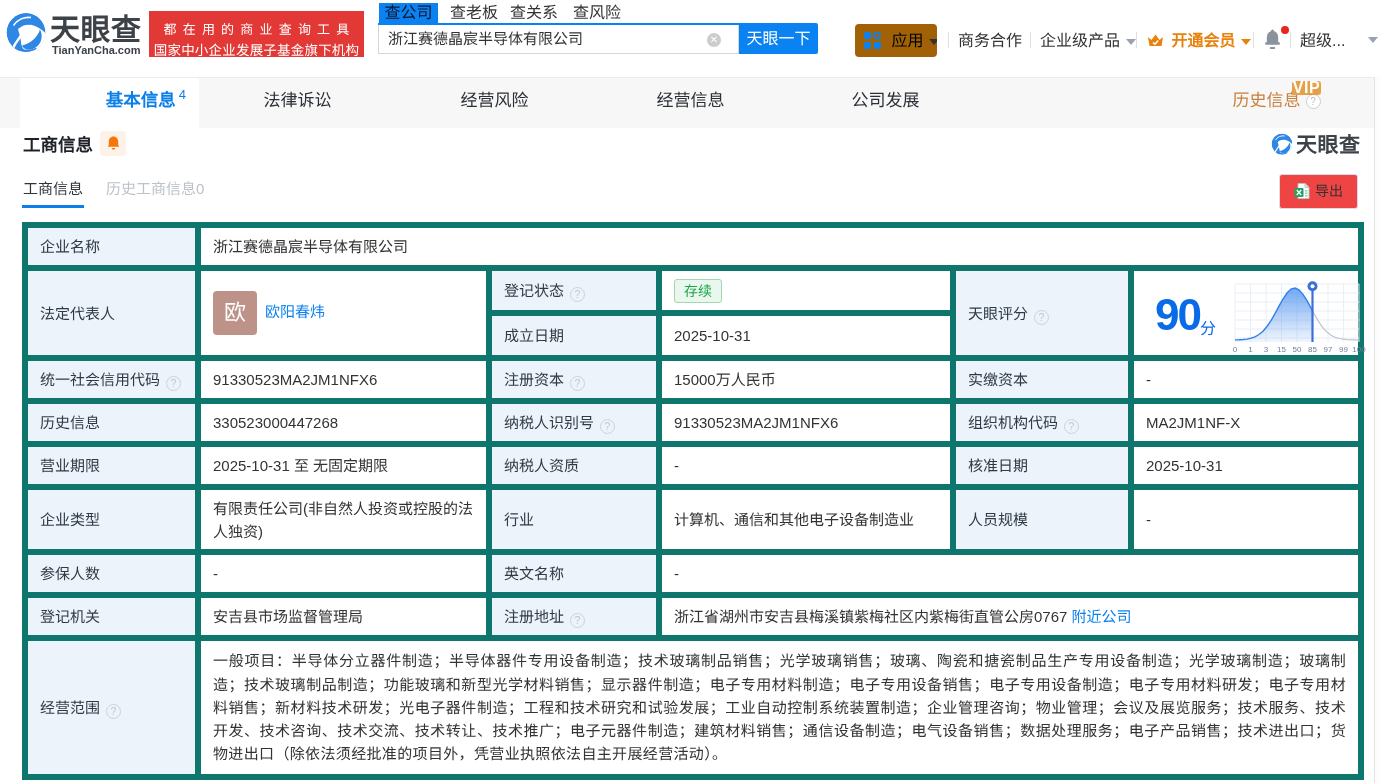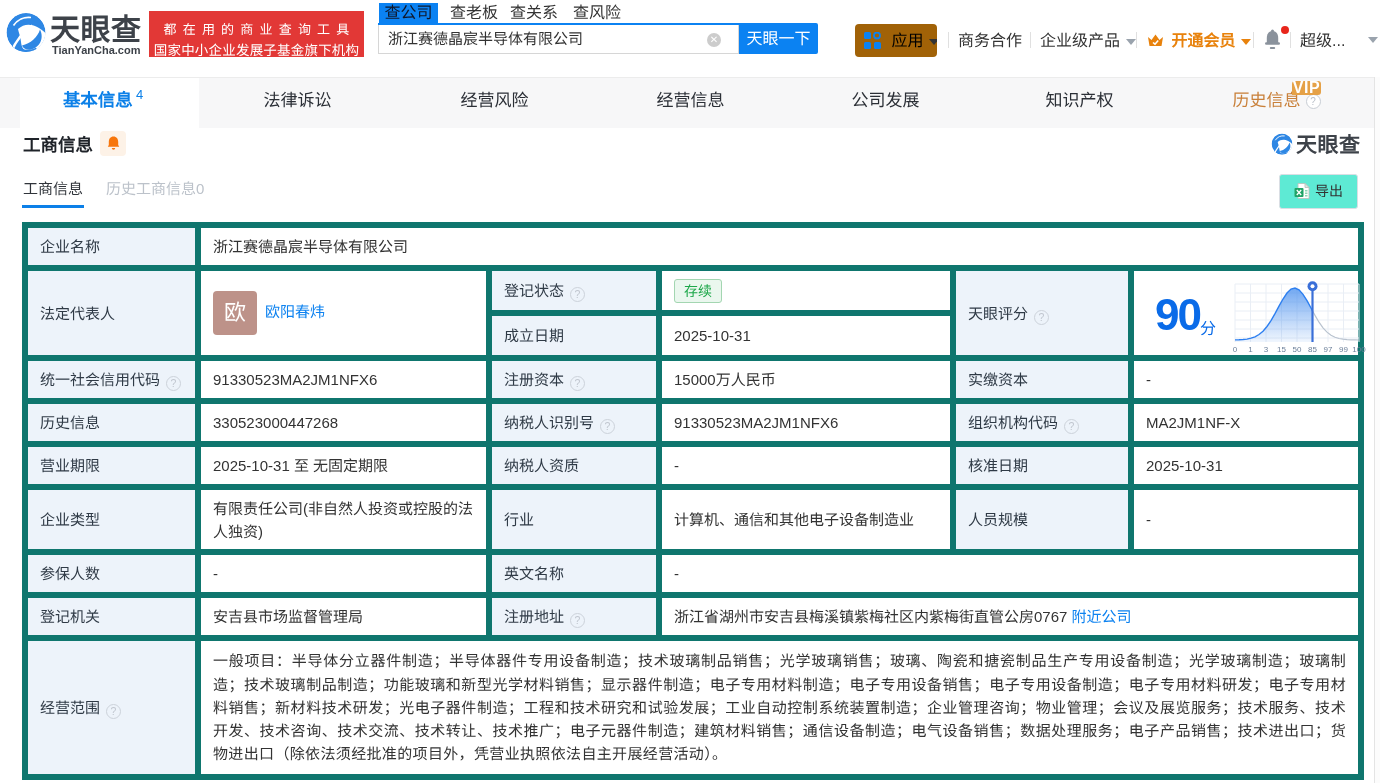--- a/index.html
+++ b/index.html
@@ -37,21 +37,21 @@
 .vipbadge { position:absolute; left:114px; top:3px; width:29px; height:14px; background:#e5a147; border-radius:3px 3px 3px 0; color:#fff; font-size:16px; font-weight:bold; line-height:14px; text-align:center; letter-spacing:0.5px; }
 .qmark { display:inline-block; width:15px; height:15px; border:1px solid #c8cdd4; border-radius:50%; color:#b9bfc8; font-size:10px; line-height:13px; text-align:center; vertical-align:1px; margin-left:5px; font-weight:normal; background:#fff; }
 
 .sect-title { position:absolute; left:23px; top:131px; font-size:17.5px; font-weight:bold; color:#1f2329; }
 .bellbox { position:absolute; left:100px; top:131px; width:26px; height:25px; background:#fdf2e7; border-radius:4px; text-align:center; }
 .minilogo { position:absolute; left:1271px; top:133px; }
 .minilogo-txt { position:absolute; left:1296px; top:128px; font-size:21px; font-weight:bold; color:#3d4249; letter-spacing:0.5px; }
 .subtab1 { position:absolute; left:23px; top:177px; font-size:15px; color:#30343a; }
 .subtab2 { position:absolute; left:106px; top:177px; font-size:15px; color:#bcc2ca; }
 .subline { position:absolute; left:22px; top:205px; width:62px; height:3px; background:#0c80e8; }
-.exportbtn { position:absolute; left:1279px; top:174px; width:79px; height:35px; border:1px solid #dadee4; border-radius:3px; background:#5eead4; line-height:33px; text-align:center; font-size:14px; color:#333; }
+.exportbtn { position:absolute; left:1279px; top:174px; width:79px; height:35px; border:1px solid #dadee4; border-radius:3px; background:#ef4444; line-height:33px; text-align:center; font-size:14px; color:#333; }
 
 .tbl { position:absolute; left:22px; top:222px; width:1336px; border-collapse:collapse; table-layout:fixed; }
 .tbl td { border:6px solid #0f766e; font-size:15px; color:#333; padding:2px 8px 2px 12px; vertical-align:middle; line-height:23px; }
 .tbl td.lb { background:#edf3fa; color:#2f3a46; }
 .ico-q { display:inline-block; width:15px; height:15px; border:1px solid #ccd2da; border-radius:50%; color:#c0c6cf; font-size:10.5px; line-height:13px; text-align:center; vertical-align:-2px; margin-left:6px; background:transparent; }
 a.lnk { color:#0d82f0; text-decoration:none; }
 .avatar { display:inline-block; width:44px; height:44px; background:#bd9289; border-radius:4px; color:#fff; font-size:22px; line-height:44px; text-align:center; vertical-align:middle; margin-right:8px; }
 .tag-g { display:inline-block; height:24px; line-height:22px; padding:0 9px; border:1px solid #a3d6b1; background:#eaf7ee; color:#1ea84a; border-radius:3px; font-size:14px; }
 .score { position:relative; height:84px; }
 .s90 { position:absolute; left:21px; top:27px; font-size:44px; line-height:34px; font-weight:bold; color:#0a6be8; letter-spacing:-2px; }
@@ -122,26 +122,25 @@
     <rect x="1" y="13.2" width="15" height="2.6" rx="1.3" fill="#8a929c"></rect>
     <rect x="5.8" y="18" width="5.4" height="2" rx="1" fill="#8a929c"></rect>
   </svg>
   <div style="position:absolute;left:1281px;top:26px;width:8px;height:8px;border-radius:50%;background:#e8261c;"></div>
   <div class="hsep" style="left:1290px;"></div>
   <div class="hnav" style="left:1300px;line-height:33px;">超级...</div>
   <span class="caret gy" style="position:absolute;left:1362px;top:37px;"></span>
 </div>
 
 <div class="ntabs">
-  <div class="ntab on" style="left:20px;width:179px;padding-right:13px;">基本信息<span class="sup4">4</span></div>
+  <div class="ntab on" style="left:20px;width:179px;padding-right:13px;text-align:right;">基本信息<span class="sup4">4</span></div>
   <div class="ntab" style="left:199px;">法律诉讼</div>
   <div class="ntab" style="left:396px;">经营风险</div>
   <div class="ntab" style="left:592px;">经营信息</div>
   <div class="ntab" style="left:787px;">公司发展</div>
-  <div class="ntab" style="left:981px;">知识产权</div>
   <div class="ntab vip" style="left:1178px;width:197px;">历史信息<span class="qmark">?</span><span class="vipbadge">VIP</span></div>
 </div>
 
 <div class="sect-title">工商信息</div>
 <div class="bellbox">
   <svg width="13" height="15" viewBox="0 0 13 15" style="margin-top:5px;">
     <path d="M6.5,0.5 C3.5,0.5 1.8,2.8 1.8,5.8 L1.8,9 L0.8,10.8 L12.2,10.8 L11.2,9 L11.2,5.8 C11.2,2.8 9.5,0.5 6.5,0.5 Z" fill="#f7760c"></path>
     <path d="M4.8,12 a1.7,1.7 0 0 0 3.4,0 Z" fill="#f7760c"></path>
   </svg>
 </div>

